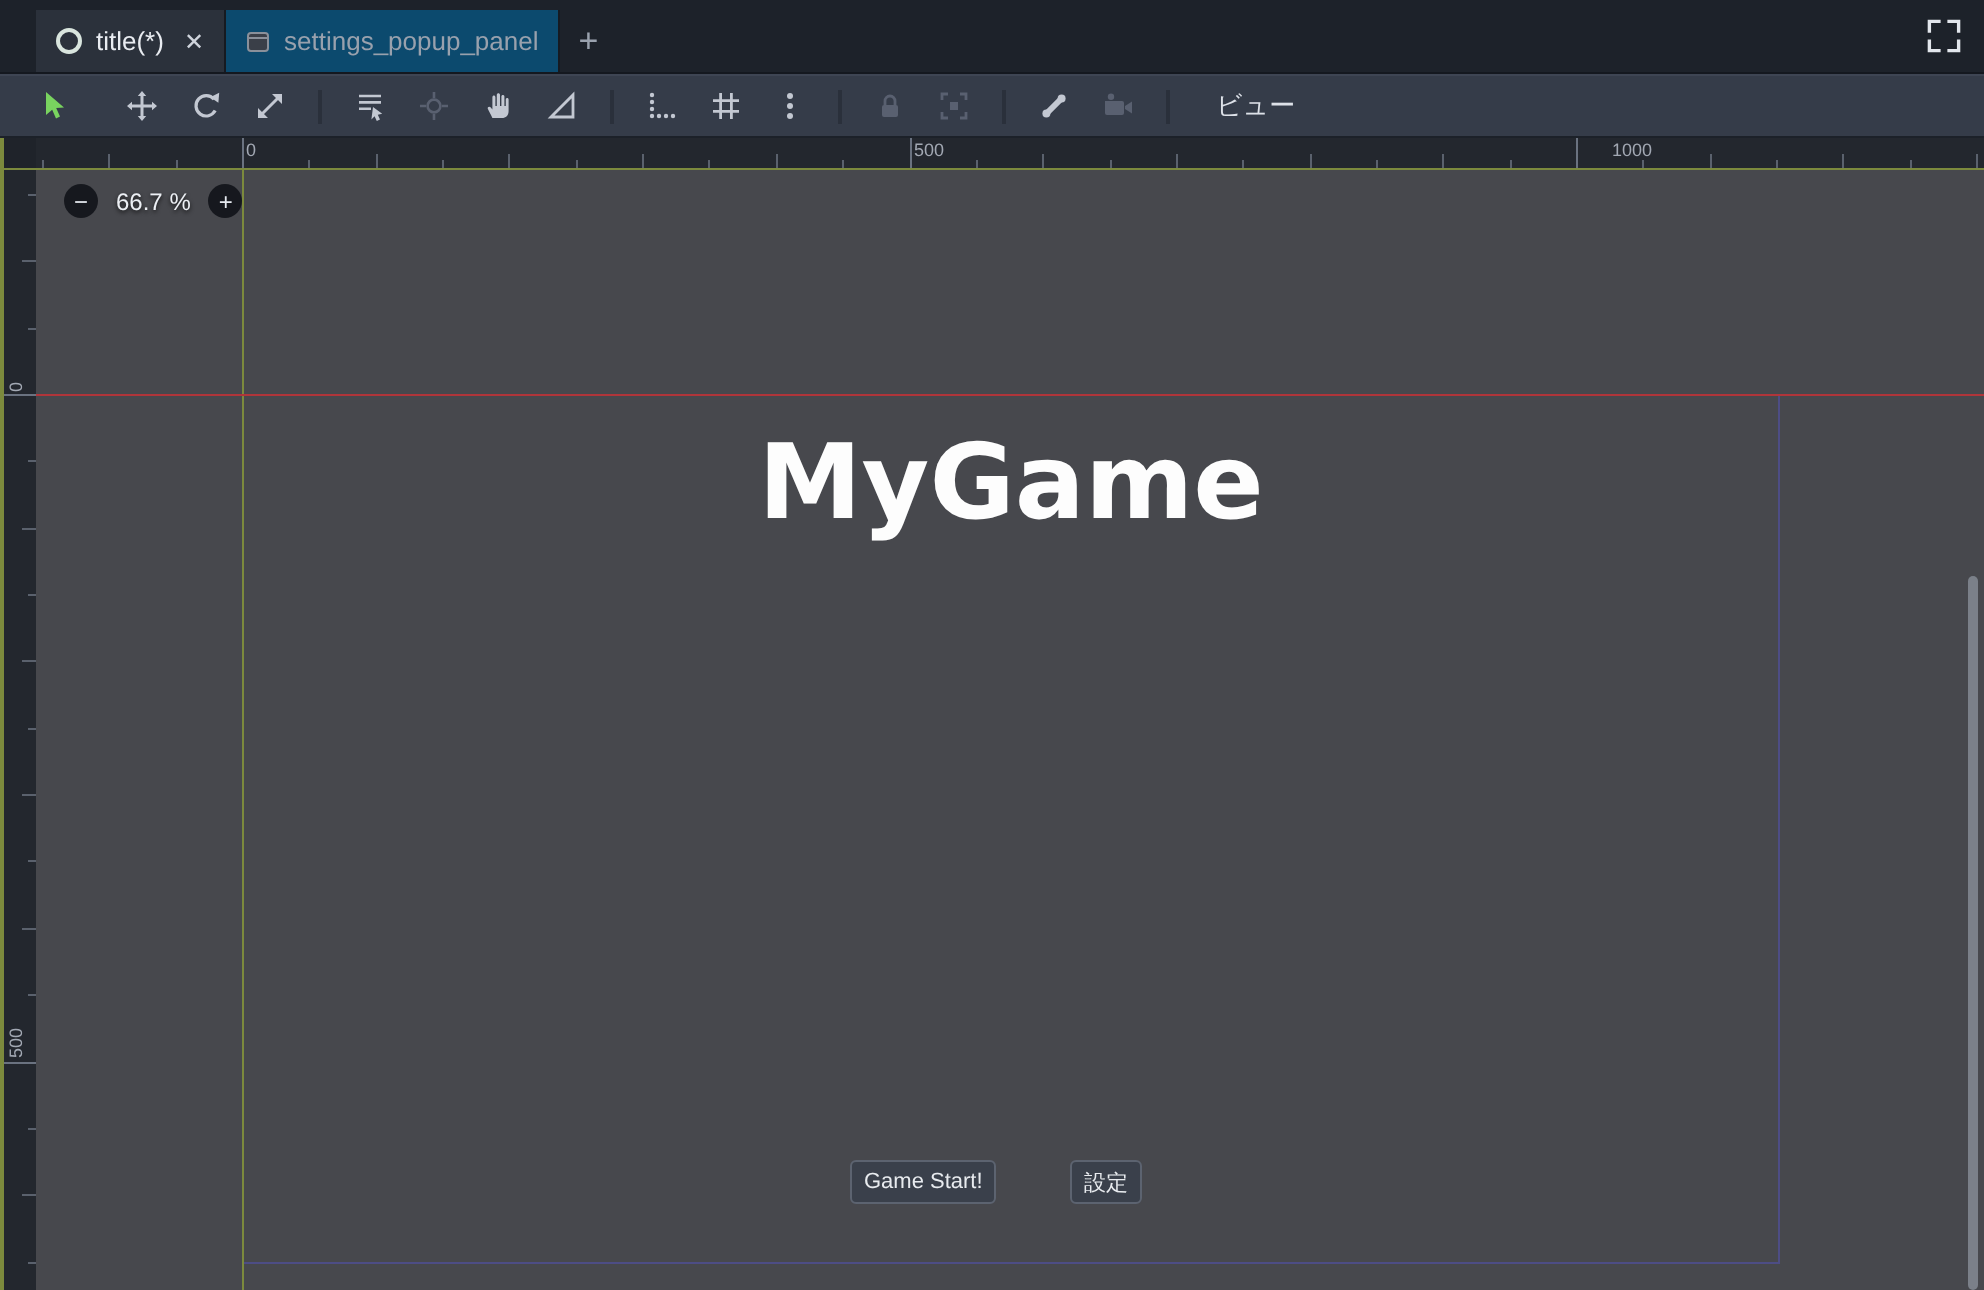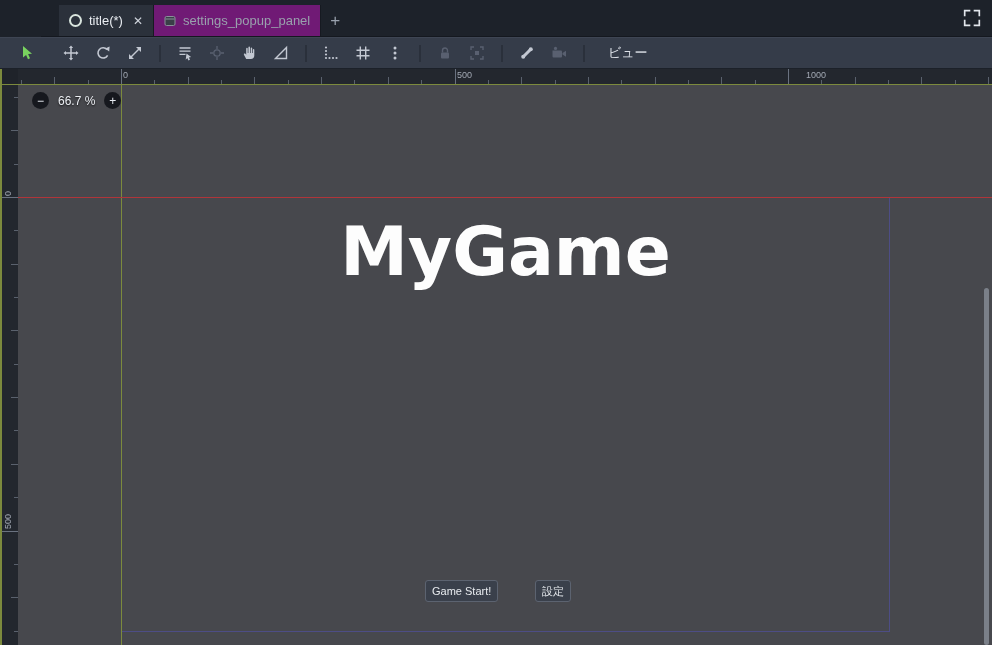--- a/index.html
+++ b/index.html
@@ -2,23 +2,23 @@
 <html><head>
 <meta charset="utf-8">
 <style>
   html,body{margin:0;padding:0;background:#14171d;}
   body{width:992px;height:645px;overflow:hidden;font-family:"Liberation Sans",sans-serif;
        -webkit-font-smoothing:antialiased;}
   .app{position:relative;width:992px;height:645px;background:#1d222a;}
 
   
   .tabbar{height:37px;background:#1d222a;display:flex;align-items:flex-end;padding-left:18px;
-          position:relative;border-bottom:1px solid #14181f;box-sizing:border-box;margin-left:41px;}
+          position:relative;border-bottom:1px solid #14181f;box-sizing:border-box;}
   .tab{height:31px;display:flex;align-items:center;gap:7px;padding:0 10px;font-size:13px;
-       color:#99a1ad;background:#701a75;border-right:1px solid #161a21;cursor:default;white-space:nowrap;}
+       color:#99a1ad;background:#0c4a6e;border-right:1px solid #161a21;cursor:default;white-space:nowrap;}
   .tab.active{background:#2b313b;color:#e9ecf1;}
   .ring-icon{width:9px;height:9px;border:2px solid #d9e5de;border-radius:50%;display:inline-block;}
   .tab svg{display:block;}
   .tab-close{font-size:12px;color:#cfd4dc;margin-left:3px;line-height:1;}
   .add-tab{width:28px;height:31px;display:flex;align-items:center;justify-content:center;
            color:#9aa2ae;font-size:17px;background:transparent;border:none;}
   .expand-btn{position:absolute;right:11px;top:9px;width:18px;height:18px;color:#e2e6ec;
               background:transparent;border:none;padding:0;}
 
   
@@ -53,21 +53,21 @@
   .tick-h.mid{width:7px;}
   .tick-h.major{width:18px;background:#6a7280;}
 
   .canvas-wrap{position:absolute;left:18px;top:16px;width:974px;height:560px;overflow:hidden;}
   .axis-y{position:absolute;left:103px;top:0;width:1px;height:100%;background:#7c8a3d;z-index:6;}
   .axis-x{position:absolute;left:0;top:112px;width:100%;height:1px;background:#b0353a;z-index:7;}
   .frame-rect{position:absolute;left:103px;top:112px;width:769px;height:435px;
               border:1px solid #4d4d85;box-sizing:border-box;z-index:5;}
 
   .game-title{position:absolute;left:103px;top:128px;width:769px;text-align:center;
-              font-family:"DejaVu Sans",sans-serif;font-weight:700;font-size:68px;line-height:1.15;
+              font-family:"DejaVu Sans",sans-serif;font-weight:700;font-size:52px;line-height:1.15;
               color:#fdfdfd;z-index:10;}
   .game-btn{position:absolute;height:22px;display:inline-flex;align-items:center;justify-content:center;
             padding:0 6px;background:#3a404b;border:1px solid #5c6370;border-radius:3px;
             color:#e8ebef;font-size:11px;font-family:inherit;box-sizing:border-box;z-index:10;white-space:nowrap;}
   .btn-start{left:407px;top:495px;}
   .btn-settings{left:517px;top:495px;}
 
   .zoom-bar{position:absolute;left:14px;top:7px;display:flex;align-items:center;gap:9px;z-index:30;}
   .zoom-btn{width:17px;height:17px;border-radius:50%;background:rgba(14,17,22,.85);color:#e6eaf0;
             border:none;font-size:12px;line-height:1;display:flex;align-items:center;justify-content:center;

